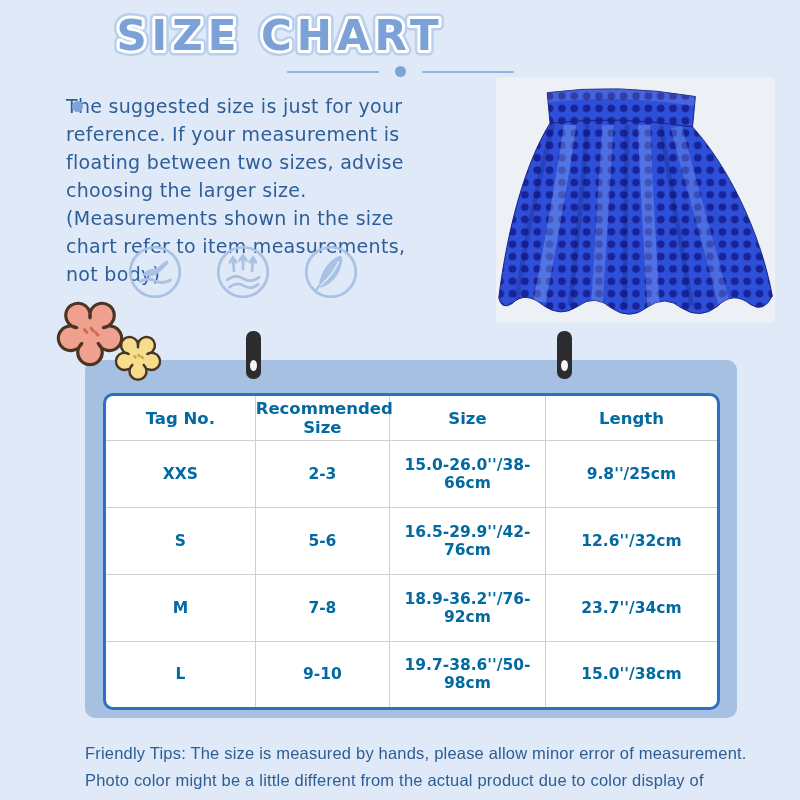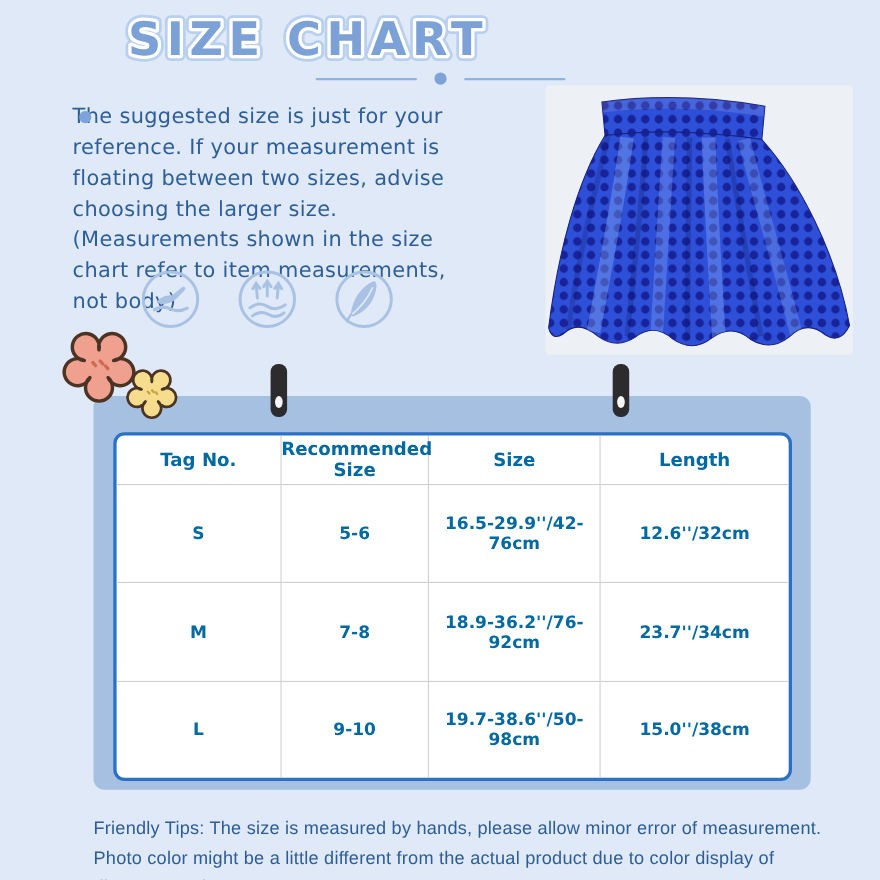--- a/index.html
+++ b/index.html
@@ -172,20 +172,26 @@
     <thead>
       <tr>
         <th>Tag No.</th>
         <th>Recommended Size</th>
         <th>Size</th>
         <th>Length</th>
       </tr>
     </thead>
     <tbody>
       <tr>
+        <td>XXS</td>
+        <td>2-3</td>
+        <td>15.0-26.0''/38-66cm</td>
+        <td>9.8''/25cm</td>
+      </tr>
+      <tr>
         <td>S</td>
         <td>5-6</td>
         <td>16.5-29.9''/42-76cm</td>
         <td>12.6''/32cm</td>
       </tr>
       <tr>
         <td>M</td>
         <td>7-8</td>
         <td>18.9-36.2''/76-92cm</td>
         <td>23.7''/34cm</td>

